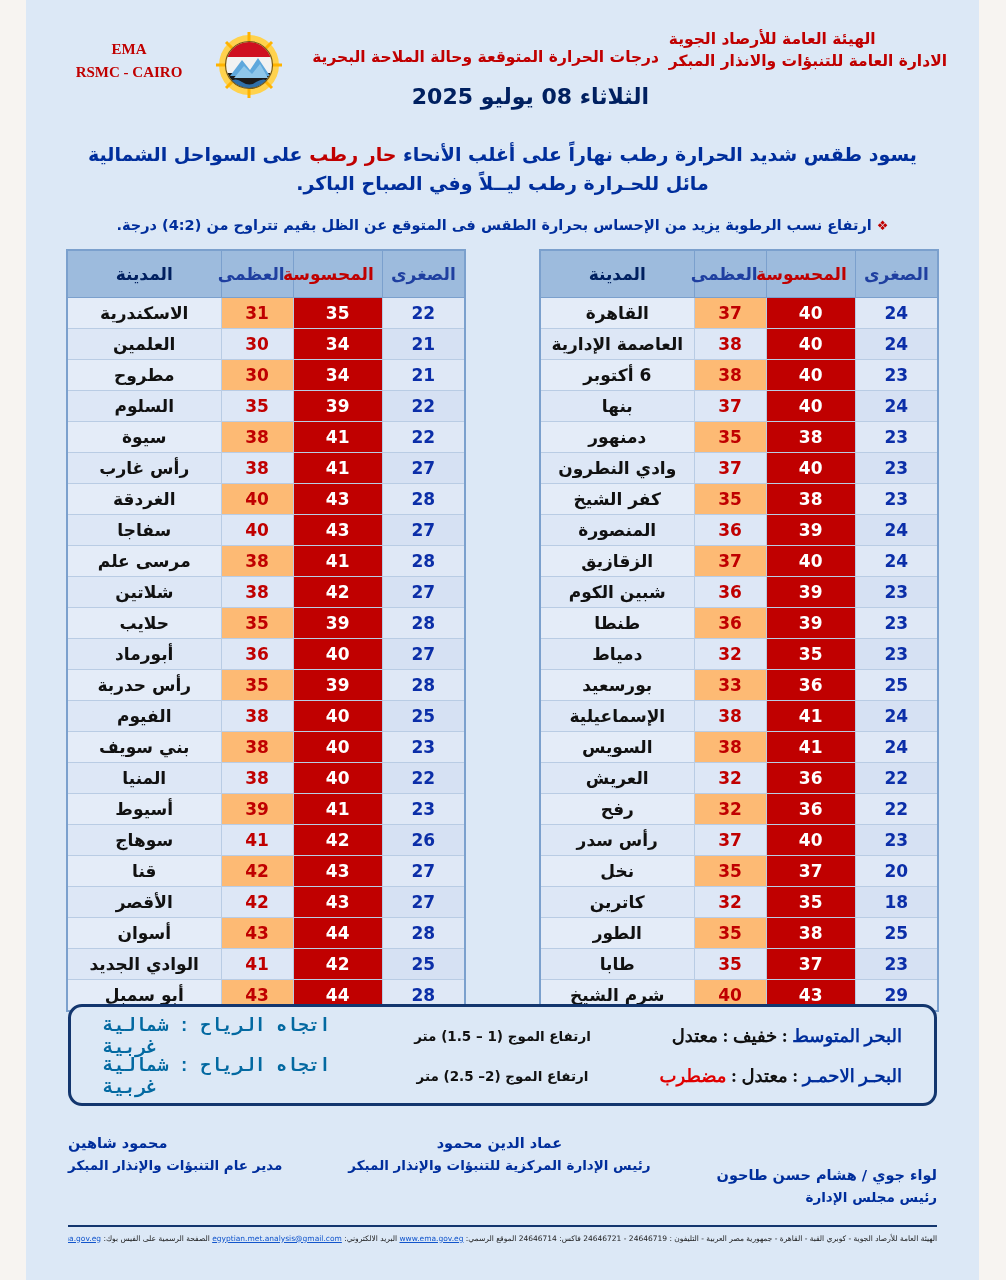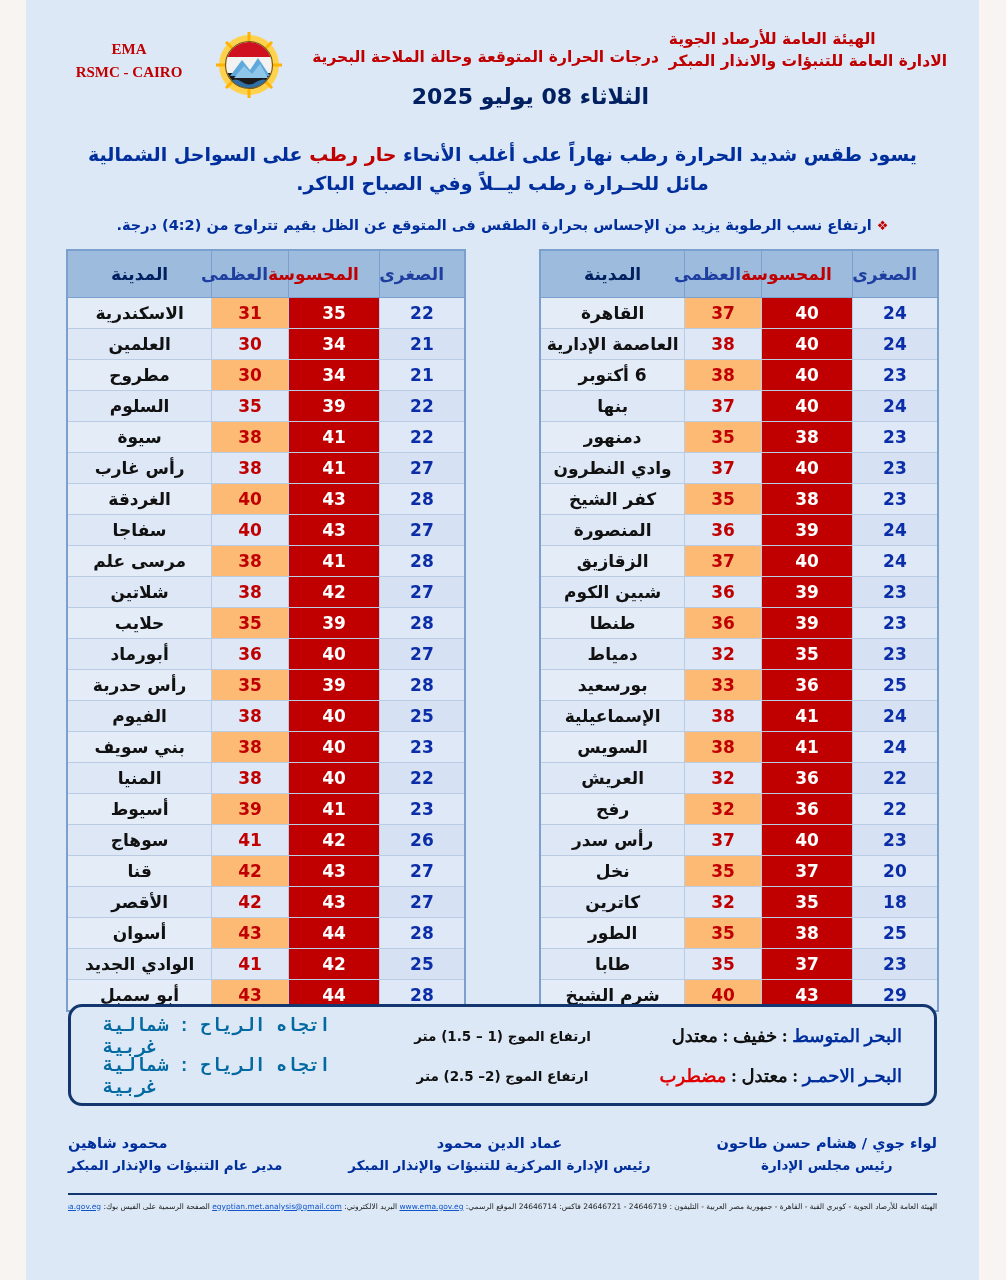--- a/index.html
+++ b/index.html
@@ -82,21 +82,21 @@
     table-layout:fixed;
     border:2px solid #7ba0cd;
     background:#e8eef8;
   }
   table.wx thead th{
     background:#9dbbdd;
     border:1px solid #7ba0cd;
     height:46px;
     vertical-align:middle;
     font-size:17px;font-weight:bold;
-    padding:0 20px;
+    padding:0 8px;
   }
   th.c-city{color:#002060;font-size:18px;width:41%;}
   th.c-max{color:#1f3fa0;width:17%;}
   th.c-feel{color:#c00000;width:22%;font-size:15px;}
   th.c-min{color:#1f3fa0;width:20%;}
   table.wx td{
     border:1px solid #b9cce4;
     height:30px;
     text-align:center;
     font-weight:bold;
@@ -155,21 +155,21 @@
   .signs{
     margin:26px 42px 0 42px;
     display:flex;
     justify-content:space-between;
     color:#002e9c;
     font-weight:bold;
   }
   .sig{text-align:center;line-height:1.6;}
   .sig .name{font-size:14.5px;}
   .sig .role{font-size:13.5px;}
-  .sig.s-right{}
+  .sig.s-right{text-align:right;margin-top:32px;}
   .sig.s-left{text-align:left;}
   .rule{
     margin:16px 42px 0 42px;
     border-top:2px solid #13366e;
   }
   .fineprint{
     margin:6px 42px 0 42px;
     text-align:center;
     font-size:7.5px;
     color:#1a1a1a;

